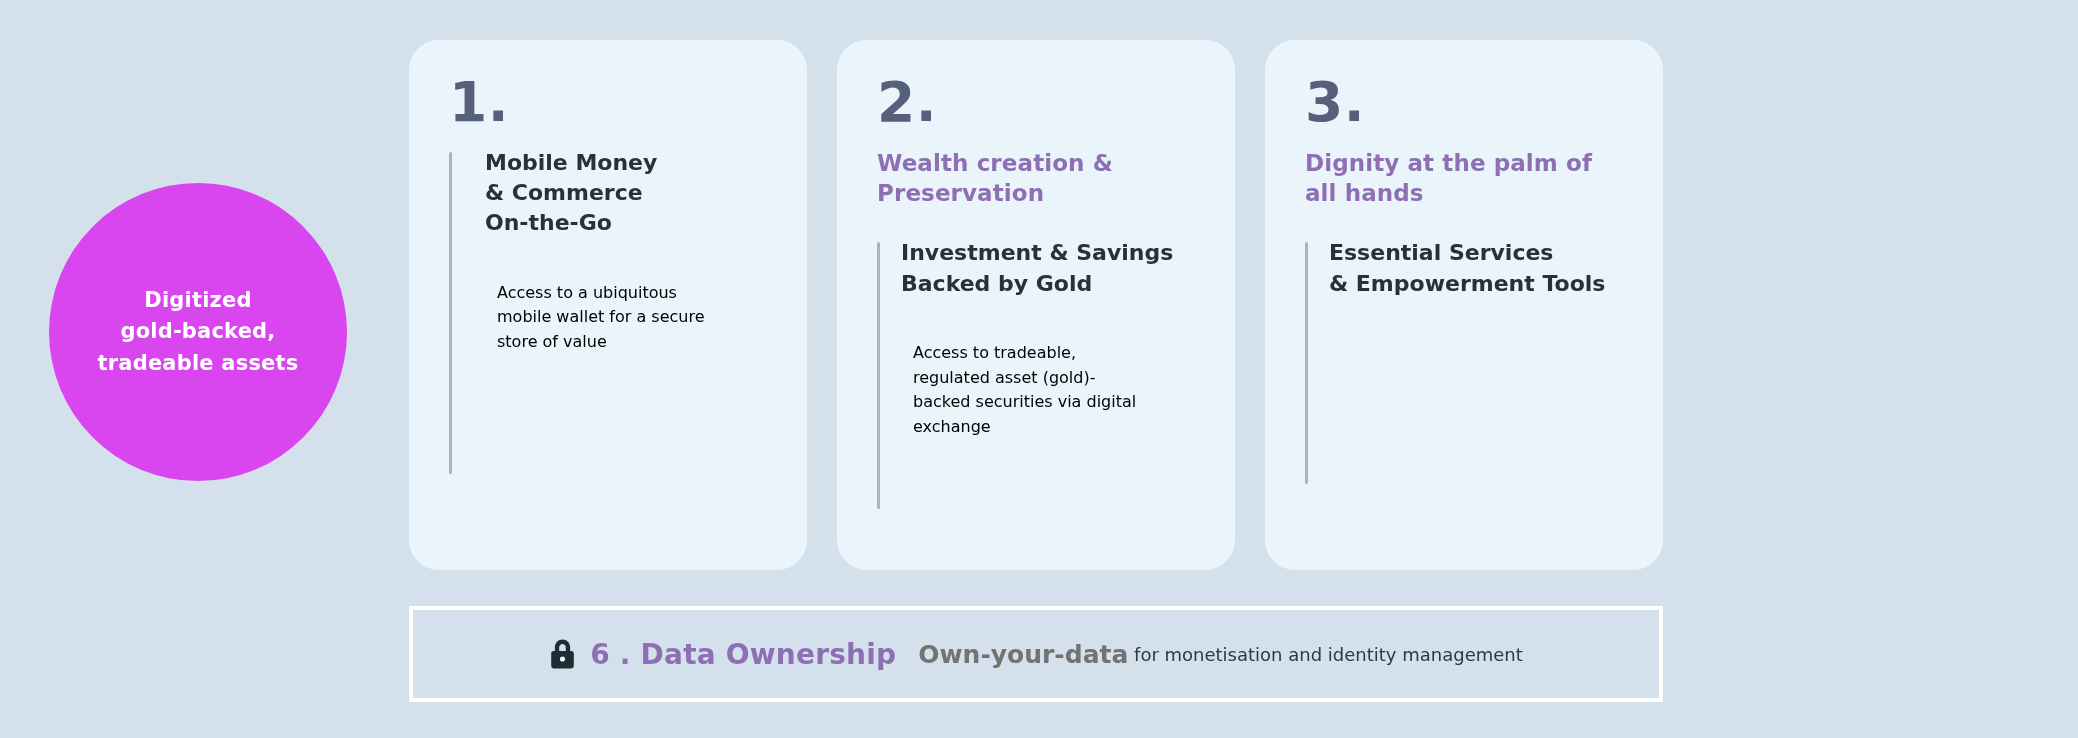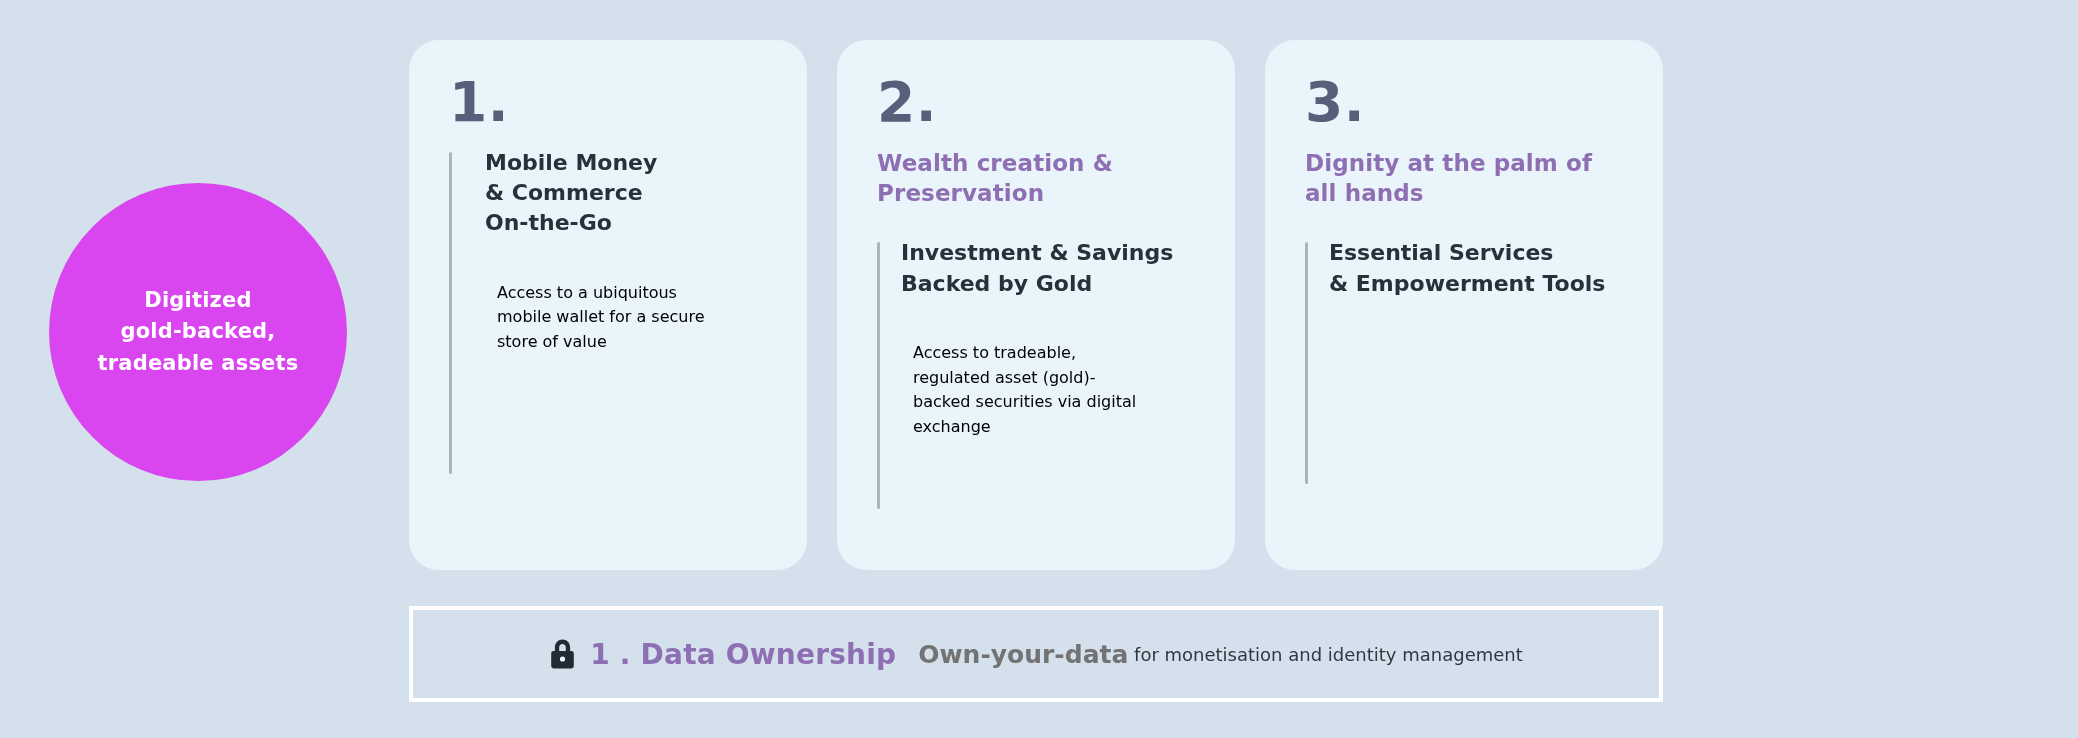--- a/index.html
+++ b/index.html
@@ -214,19 +214,19 @@
   </div>
 
 
   <div id="banner">
     <div class="banner-inner">
       <svg id="lock-icon" viewBox="0 0 27 32" aria-hidden="true">
         <path d="M13.5 1.6c-4.2 0-7.6 3.4-7.6 7.6v4.1h4.3V9.2c0-1.8 1.5-3.3 3.3-3.3s3.3 1.5 3.3 3.3v4.1h4.3V9.2c0-4.2-3.4-7.6-7.6-7.6z" fill="#1f2c33"></path>
         <rect x="2.2" y="13.0" width="22.6" height="17.4" rx="2.4" fill="#1f2c33"></rect>
         <circle cx="13.5" cy="21.0" r="2.6" fill="#eaf4fb"></circle>
       </svg>
-      <span class="banner-number">1 . Data Ownership</span>
+      <span class="banner-number">6 . Data Ownership</span>
       <span class="banner-strong">Own-your-data</span>
       <span class="banner-rest"> for monetisation and identity management</span>
     </div>
   </div>
 
 </div>
 
 </body></html>

